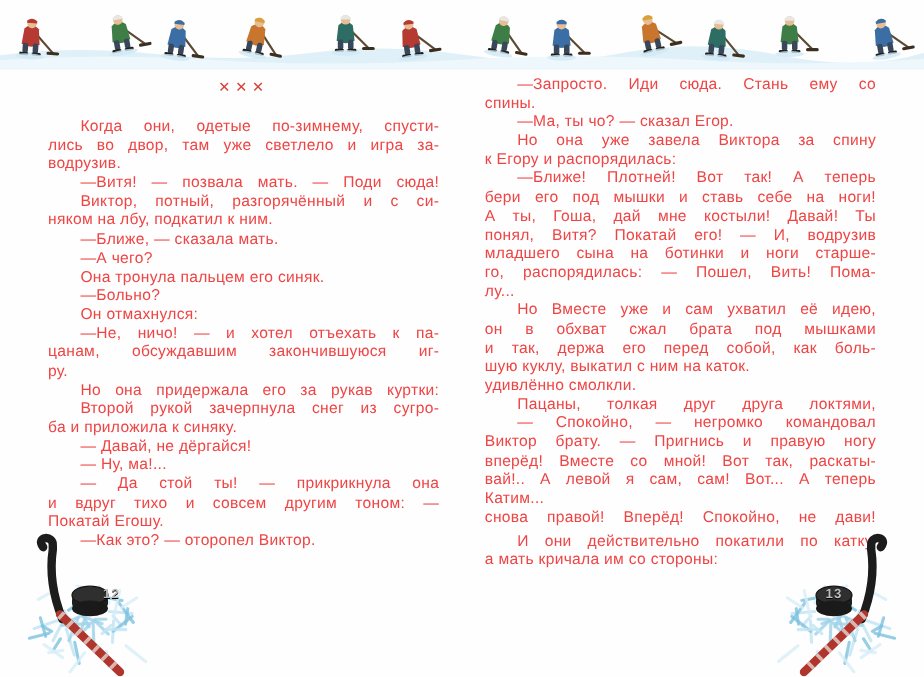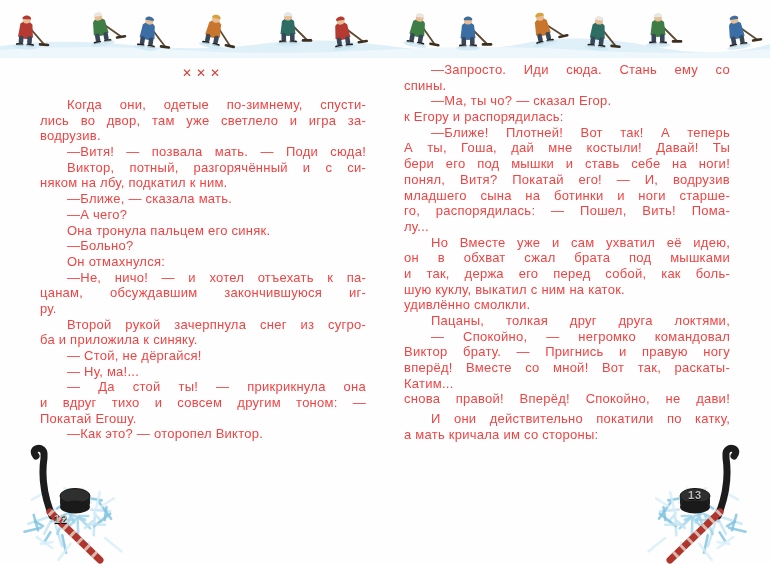--- a/index.html
+++ b/index.html
@@ -19,21 +19,21 @@
   .line{text-align:justify;text-align-last:justify;white-space:normal;height:15.7px;overflow:visible;}
   .line.pl{text-align-last:left;}
   .line.pf{text-indent:27px;}
   .line.gap{margin-top:4px;}
   
   .corner{position:absolute;width:160px;height:120px;top:444px;}
   .corner.left{left:0;}
   .corner.right{right:0;transform:scaleX(-1);}
   .page-num{position:absolute;width:34px;text-align:center;font-size:11px;font-weight:bold;
             color:#bdbdbd;text-shadow:0 1px 0 #000;letter-spacing:1px;}
-  .page-num.left{left:44px;top:489px;margin-top:24px;}
+  .page-num.left{left:76px;top:489px;}
   .page-num.right{left:678px;top:489px;}
 </style>
 </head>
 <body>
 
 <div class="spread">
 
   <svg class="top-border" id="topBorder" viewBox="0 0 770 58" xmlns="http://www.w3.org/2000/svg">
     <path d="M0,46 Q60,38 130,45 T260,44 T390,46 T520,44 T650,46 T770,44 L770,58 L0,58 Z" fill="#dceef7" opacity="0.9"></path>
     <path d="M0,50 Q90,44 180,50 T380,50 T580,50 T770,49 L770,58 L0,58 Z" fill="#eef7fb"></path>
@@ -195,51 +195,54 @@
       <div class="line pf">Виктор, потный, разгорячённый и с си-</div>
       <div class="line pl">няком на лбу, подкатил к ним.</div>
       <div class="line pf pl">—Ближе, — сказала мать.</div>
       <div class="line pf pl">—А чего?</div>
       <div class="line pf pl">Она тронула пальцем его синяк.</div>
       <div class="line pf pl">—Больно?</div>
       <div class="line pf pl">Он отмахнулся:</div>
       <div class="line pf">—Не, ничо! — и хотел отъехать к па-</div>
       <div class="line">цанам, обсуждавшим закончившуюся иг-</div>
       <div class="line pl">ру.</div>
+      <div class="line pf">Но она придержала его за рукав куртки:</div>
       <div class="line pf">Второй рукой зачерпнула снег из сугро-</div>
       <div class="line pl">ба и приложила к синяку.</div>
-      <div class="line pf pl">— Стой, не дёргайся!</div>
+      <div class="line pf pl">— Давай, не дёргайся!</div>
       <div class="line pf pl">— Ну, ма!...</div>
       <div class="line pf">— Да стой ты! — прикрикнула она</div>
       <div class="line">и вдруг тихо и совсем другим тоном: —</div>
       <div class="line pl">Покатай Егошу.</div>
       <div class="line pf pl">—Как это? — оторопел Виктор.</div>
     </div>
 
   <div class="text-col col-right" id="colRight">
       <div class="line pf">—Запросто. Иди сюда. Стань ему со</div>
       <div class="line pl">спины.</div>
       <div class="line pf pl">—Ма, ты чо? — сказал Егор.</div>
+      <div class="line pf">Но она уже завела Виктора за спину</div>
       <div class="line pl">к Егору и распорядилась:</div>
       <div class="line pf">—Ближе! Плотней! Вот так! А теперь</div>
+      <div class="line">бери его под мышки и ставь себе на ноги!</div>
       <div class="line">А ты, Гоша, дай мне костыли! Давай! Ты</div>
-      <div class="line">бери его под мышки и ставь себе на ноги!</div>
       <div class="line">понял, Витя? Покатай его! — И, водрузив</div>
       <div class="line">младшего сына на ботинки и ноги старше-</div>
       <div class="line">го, распорядилась: — Пошел, Вить! Пома-</div>
       <div class="line pl">лу...</div>
       <div class="line pf">Но Вместе уже и сам ухватил её идею,</div>
       <div class="line">он в обхват сжал брата под мышками</div>
       <div class="line">и так, держа его перед собой, как боль-</div>
       <div class="line pl">шую куклу, выкатил с ним на каток.</div>
       <div class="line pl">удивлённо смолкли.</div>
       <div class="line pf">Пацаны, толкая друг друга локтями,</div>
       <div class="line pf">— Спокойно, — негромко командовал</div>
       <div class="line">Виктор брату. — Пригнись и правую ногу</div>
       <div class="line">вперёд! Вместе со мной! Вот так, раскаты-</div>
+      <div class="line">вай!.. А левой я сам, сам! Вот... А теперь</div>
       <div class="line pl">Катим...</div>
       <div class="line">снова правой! Вперёд! Спокойно, не дави!</div>
       <div class="line pf gap">И они действительно покатили по катку,</div>
       <div class="line pl">а мать кричала им со стороны:</div>
     </div>
 
   <svg class="corner left" id="cornerLeft" viewBox="0 0 160 120" xmlns="http://www.w3.org/2000/svg">
     <g class="shav">
         <line x1="79.2" y1="72" x2="88.2" y2="72" stroke="#9ed3ea" stroke-width="2.6" stroke-linecap="round" opacity="0.8"></line>
         <line x1="55.202832249897064" y1="79.96563878493608" x2="61.92738145852001" y2="101.96064817208588" stroke="#c2e5f4" stroke-width="2.6" stroke-linecap="round" opacity="0.8"></line>

